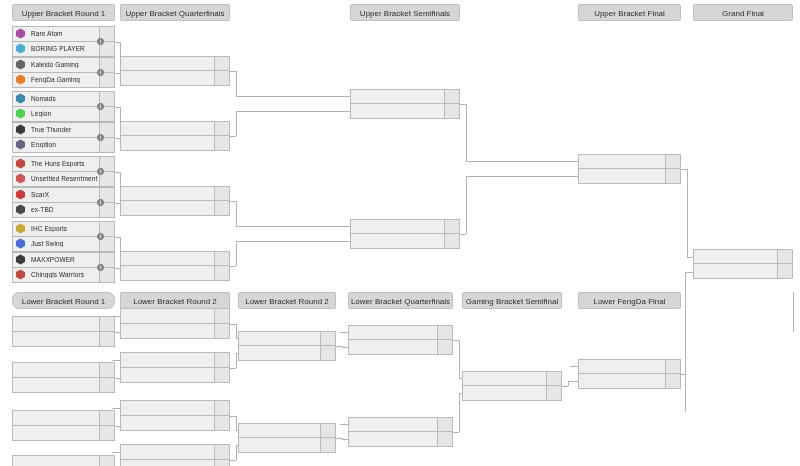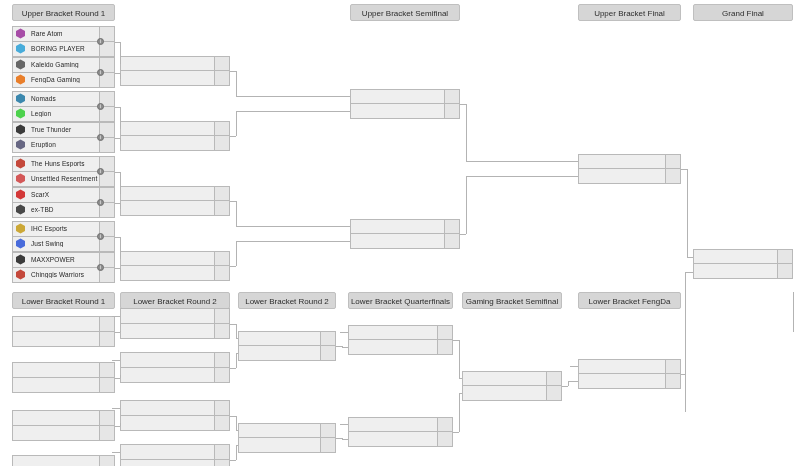--- a/index.html
+++ b/index.html
@@ -85,21 +85,22 @@
   
   .ln{position:absolute;background:#b3b3b3;}
   .ln.h{height:1px;}
   .ln.v{width:1px;}
 </style>
 </head>
 <body>
 
 <div id="bracket">
     <div class="round-header" style="left: 12px; top: 4px; width: 103px;">Upper Bracket Round 1</div>
-    <div class="round-header" style="left: 350px; top: 4px; width: 110px;">Upper Bracket Semifinal</div>
+    <div class="round-header" style="left: 120px; top: 4px; width: 110px;">Upper Bracket Quarterfinals</div>
+    <div class="round-header" style="left: 350px; top: 4px; width: 110px;">Upper Bracket Semifinals</div>
     <div class="round-header" style="left: 693px; top: 4px; width: 100px;">Grand Final</div>
     <div class="round-header" style="left: 578px; top: 4px; width: 103px;">Upper Bracket Final</div>
     <div class="match" style="left: 12px; top: 26px; width: 103px; height: 31px;">
       <div class="opp top">
         <span class="logo">
           <svg width="11" height="11" viewBox="0 0 11 11">
             <path d="M5.5 0.6 L10 3 v5 L5.5 10.4 L1 8 V3 Z" fill="#a13fa1" opacity="0.92"></path>
           </svg>
         </span>
         <span class="tname">Rare Atom</span>
@@ -383,26 +384,26 @@
       <div class="opp">
         <span class="tname"></span>
         <span class="score" style="flex: 0 0 14px; width: 14px;"></span>
       </div>
     </div>
     <div class="ln h" style="left: 681px; top: 168.5px; width: 6px;"></div>
     <div class="ln v" style="left: 687px; top: 168.5px; height: 88px;"></div>
     <div class="ln h" style="left: 687px; top: 256.5px; width: 6px;"></div>
     <div class="ln h" style="left: 685px; top: 271.5px; width: 8px;"></div>
     <div class="ln v" style="left: 685px; top: 271.5px; height: 140px;"></div>
-    <div class="round-header" style="left: 12px; top: 292px; width: 103px;">Lower Bracket Round 1</div>
+    <div class="round-header" style="left: 12px; top: 292px; width: 103px; border-radius: 7px;">Lower Bracket Round 1</div>
     <div class="round-header" style="left: 120px; top: 292px; width: 110px;">Lower Bracket Round 2</div>
     <div class="round-header" style="left: 238px; top: 292px; width: 98px;">Lower Bracket Round 2</div>
     <div class="round-header" style="left: 348px; top: 292px; width: 105px;">Lower Bracket Quarterfinals</div>
     <div class="round-header" style="left: 462px; top: 292px; width: 100px;">Gaming Bracket Semifinal</div>
-    <div class="round-header" style="left: 578px; top: 292px; width: 103px;">Lower Bracket FengDa</div>
+    <div class="round-header" style="left: 578px; top: 292px; width: 103px;">Lower FengDa Final</div>
     <div class="match empty" style="left: 12px; top: 316px; width: 103px; height: 31px;">
       <div class="opp top">
         <span class="tname"></span>
         <span class="score" style="flex: 0 0 14px; width: 14px;"></span>
       </div>
       <div class="opp">
         <span class="tname"></span>
         <span class="score" style="flex: 0 0 14px; width: 14px;"></span>
       </div>
     </div>

